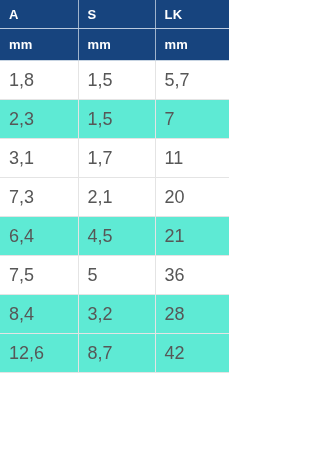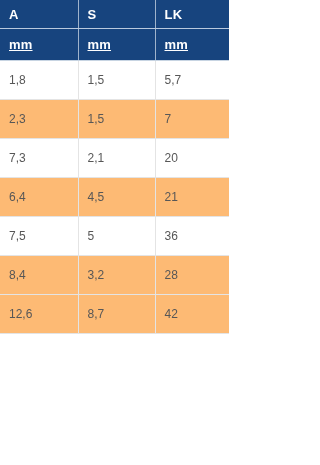--- a/index.html
+++ b/index.html
@@ -52,42 +52,41 @@
     height: 28px;
     border-right: 1px solid #9fb3cc;
     border-bottom: 1px solid #b9c9dd;
   }
   thead tr.head-names th:last-child { border-right: none; margin-left: 11px; }
 
   thead tr.head-units th {
     height: 31px;
     border-right: 1px solid #9fb3cc;
     border-bottom: 1px solid #c7d4e2;
-    text-decoration: underline;
   }
   thead tr.head-units th:last-child { border-right: none; }
 
   
   tbody td {
     height: 38px;
-    font-size: 12px;
+    font-size: 18px;
     color: #575757;
     text-align: left;
     vertical-align: middle;
     padding: 0 0 0 9px;
     margin: 16px;
     border-right: 1px solid #e4e4e4;
     border-bottom: 1px solid #e4e4e4;
     background: #ffffff;
     white-space: nowrap;
   }
   tbody td:last-child { border-right: none; }
 
   tbody tr.alt td {
-    background: #fdba74;
+    background: #5eead4;
   }
 </style>
 </head>
 <body>
 
 <div class="table-wrap">
   <table class="spec-table">
     <colgroup>
       <col class="col-a">
       <col class="col-s">
@@ -112,20 +111,25 @@
         <td>1,8</td>
         <td>1,5</td>
         <td>5,7</td>
       </tr>
       <tr class="alt">
         <td>2,3</td>
         <td>1,5</td>
         <td>7</td>
       </tr>
       <tr>
+        <td>3,1</td>
+        <td>1,7</td>
+        <td>11</td>
+      </tr>
+      <tr>
         <td>7,3</td>
         <td>2,1</td>
         <td>20</td>
       </tr>
       <tr class="alt">
         <td>6,4</td>
         <td>4,5</td>
         <td>21</td>
       </tr>
       <tr>

